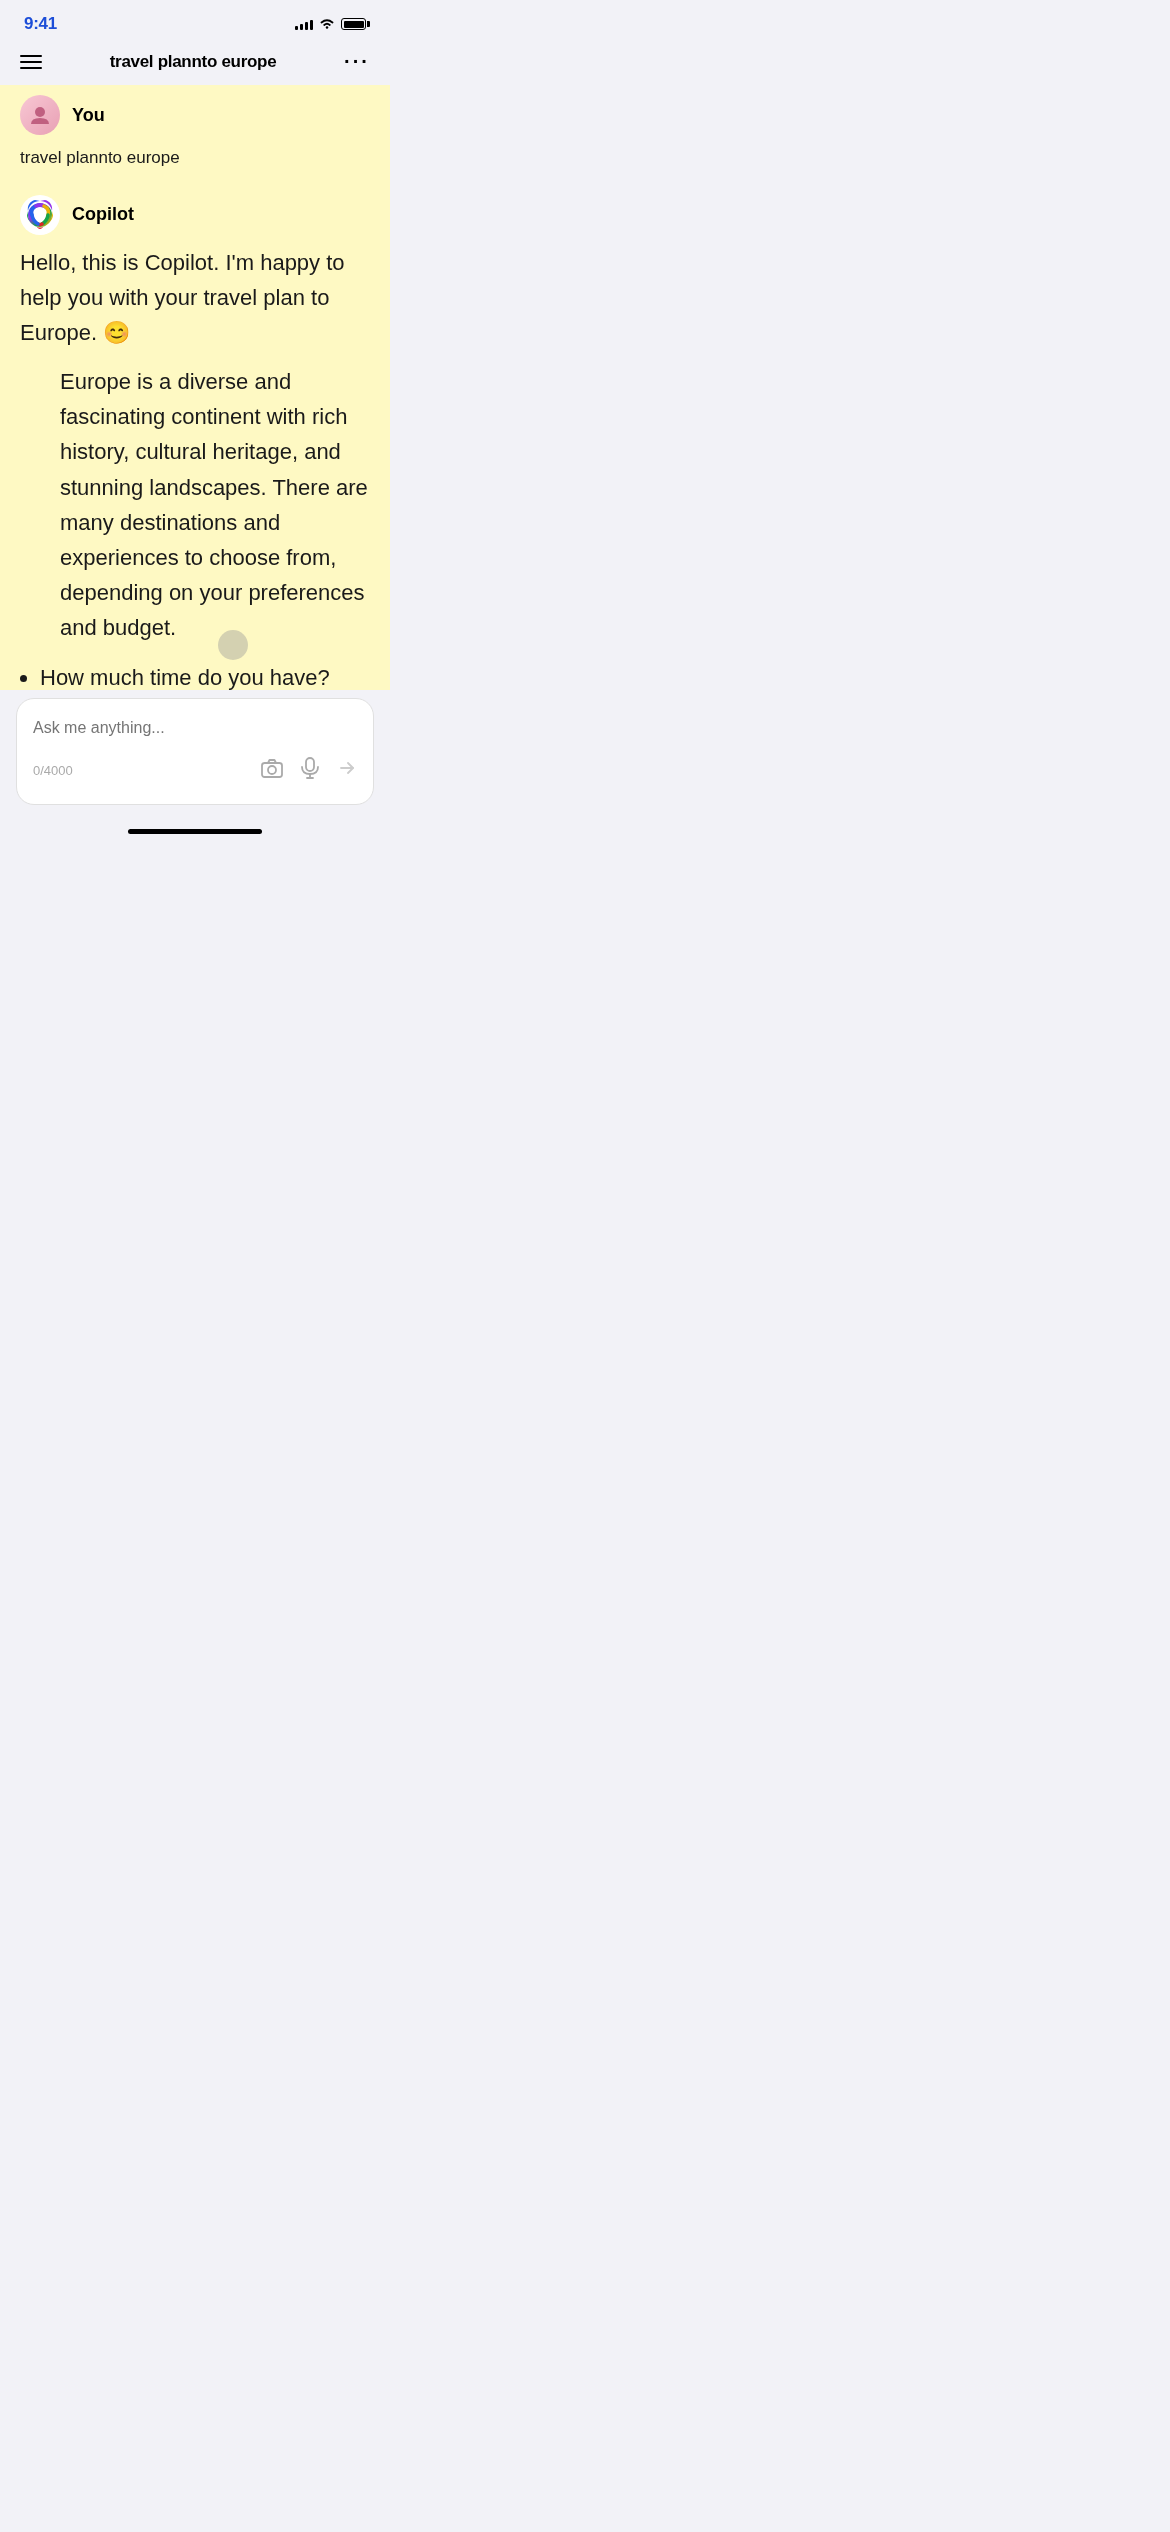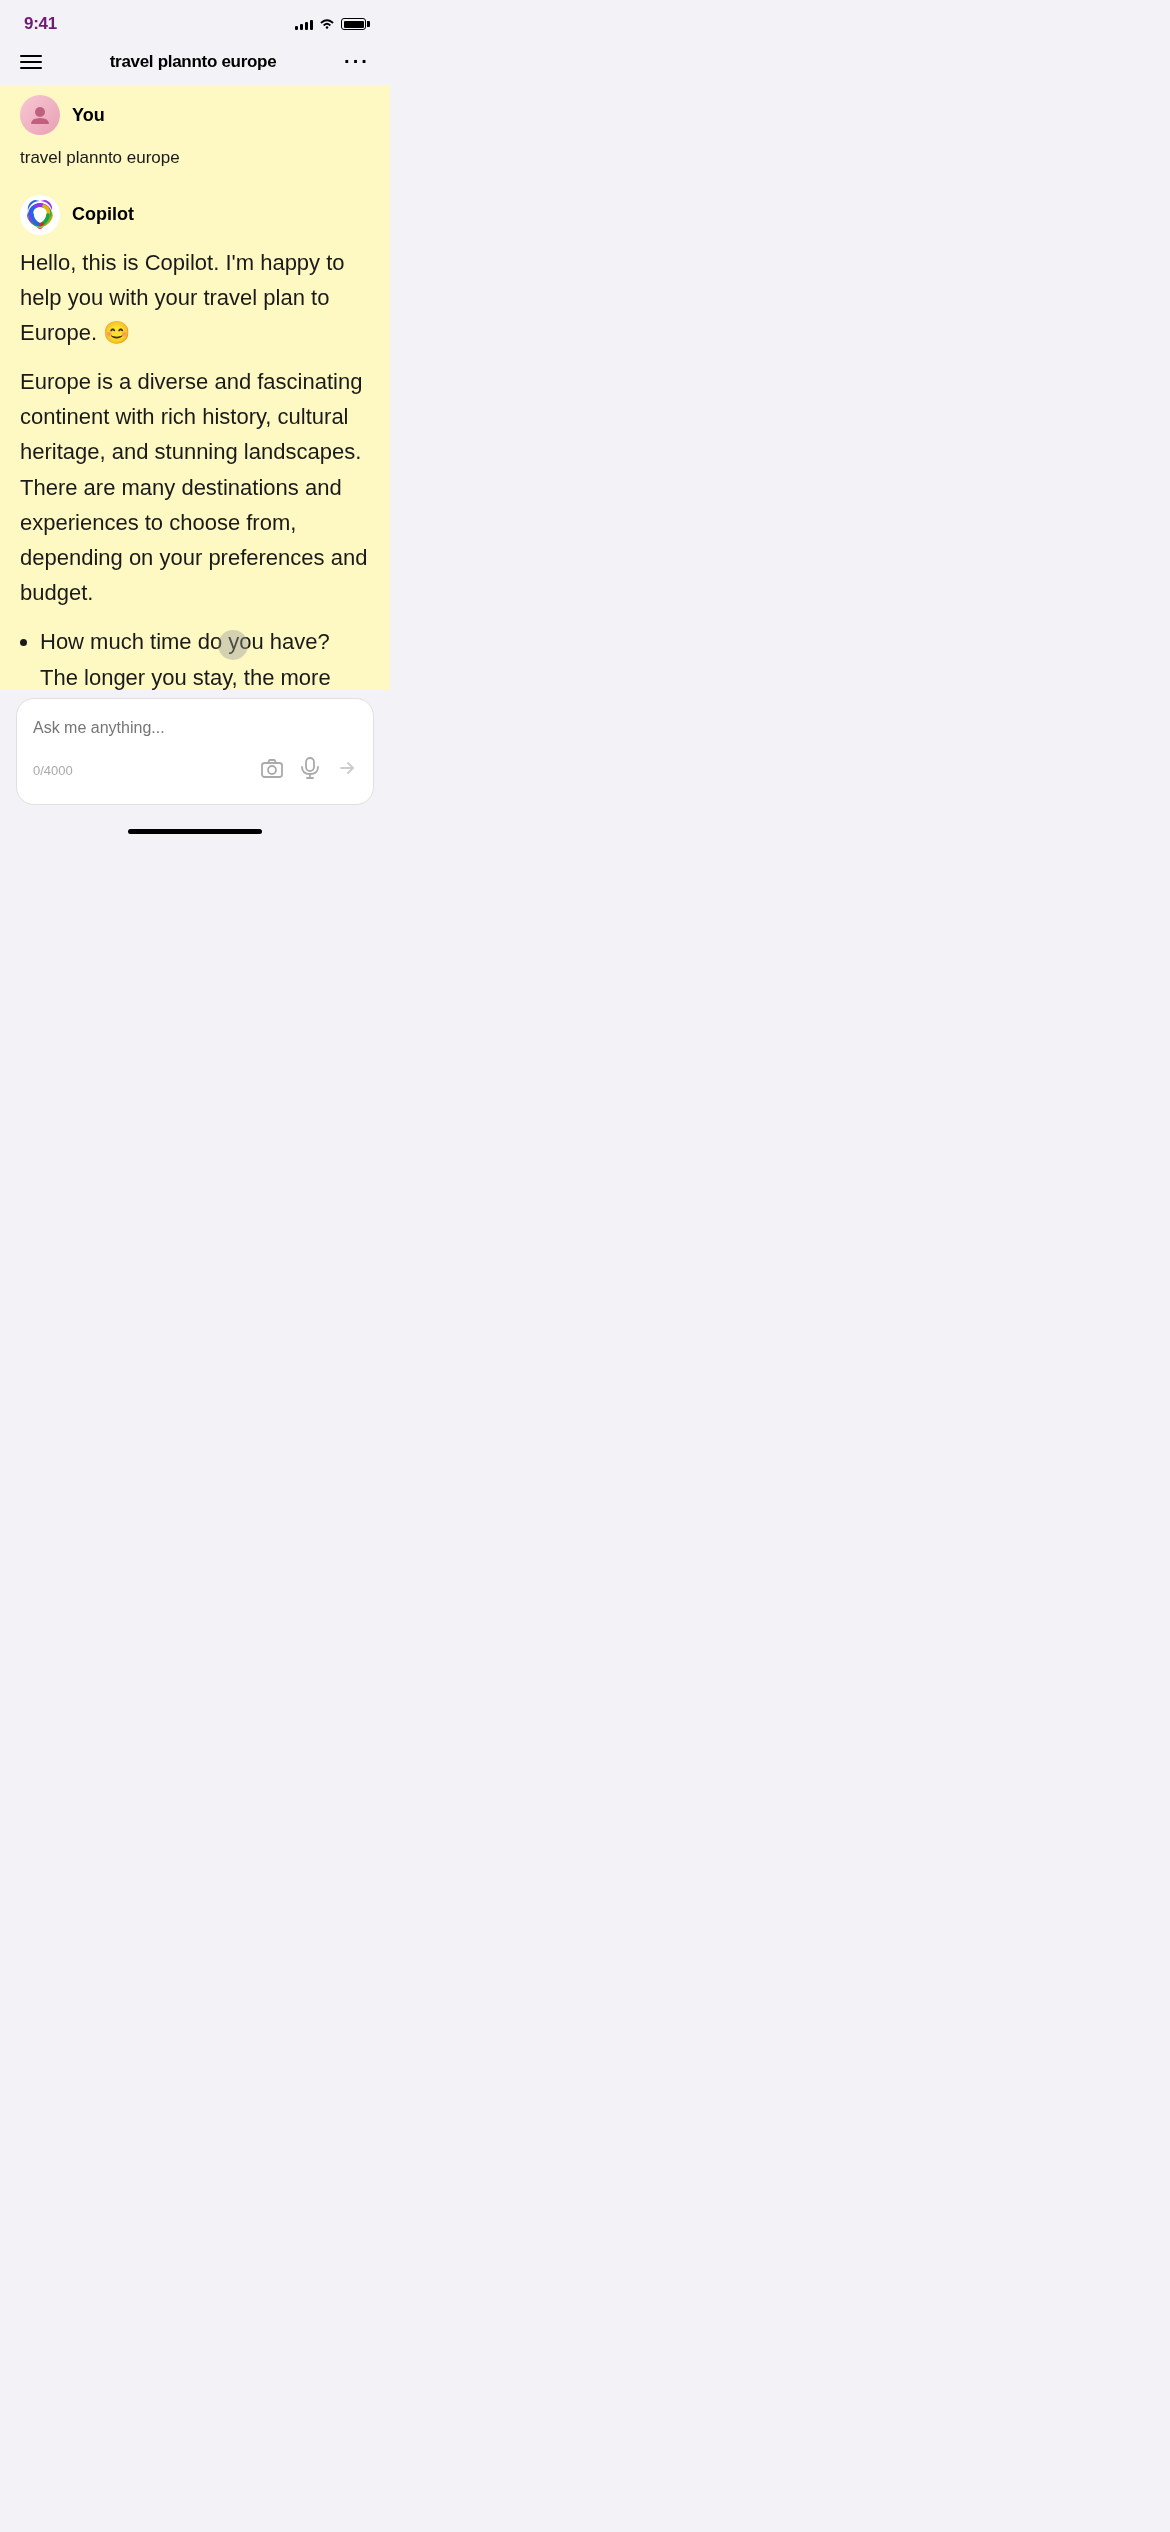--- a/index.html
+++ b/index.html
@@ -26,21 +26,21 @@
       justify-content: space-between;
       align-items: center;
       padding: 14px 24px 8px;
       background-color: #f2f2f7;
       flex-shrink: 0;
     }
 
     .status-time {
       font-size: 17px;
       font-weight: 600;
-      color: #701a75;
+      color: #1d4ed8;
       letter-spacing: -0.3px;
     }
 
     .status-icons {
       display: flex;
       align-items: center;
       gap: 6px;
     }
 
     .signal-bars {
@@ -372,21 +372,21 @@
           <path d="M20 27 Q18 28 16 27" stroke="#dc2626" stroke-width="3.5" fill="none" stroke-linecap="round"></path>
 
           <path d="M16 27 Q11 24 10 18" stroke="#2563eb" stroke-width="3.5" fill="none" stroke-linecap="round"></path>
         </svg>
       </div>
       <span class="sender-name">Copilot</span>
     </div>
 
     <div class="copilot-message">
       <p style="margin-bottom:14px;">Hello, this is Copilot. I'm happy to help you with your travel plan to Europe. 😊</p>
-      <p style="margin-bottom:14px;">Europe is a diverse and fascinating continent with rich history, cultural heritage, and stunning landscapes. There are many destinations and experiences to choose from, depending on your preferences and budget.</p>
+      <p style="margin-bottom:14px;margin-left:40px;">Europe is a diverse and fascinating continent with rich history, cultural heritage, and stunning landscapes. There are many destinations and experiences to choose from, depending on your preferences and budget.</p>
       <ul>
         <li>How much time do you have? The longer you stay, the more you can see and do. But you also need to balance the number of places you visit with the quality of your experience. Don't try to see everything on your first visit, as it can be overwhelming and exhausting. A</li>
       </ul>
     </div>
   </div>
 
 </div>
 
 <div class="touch-indicator"></div>
 

